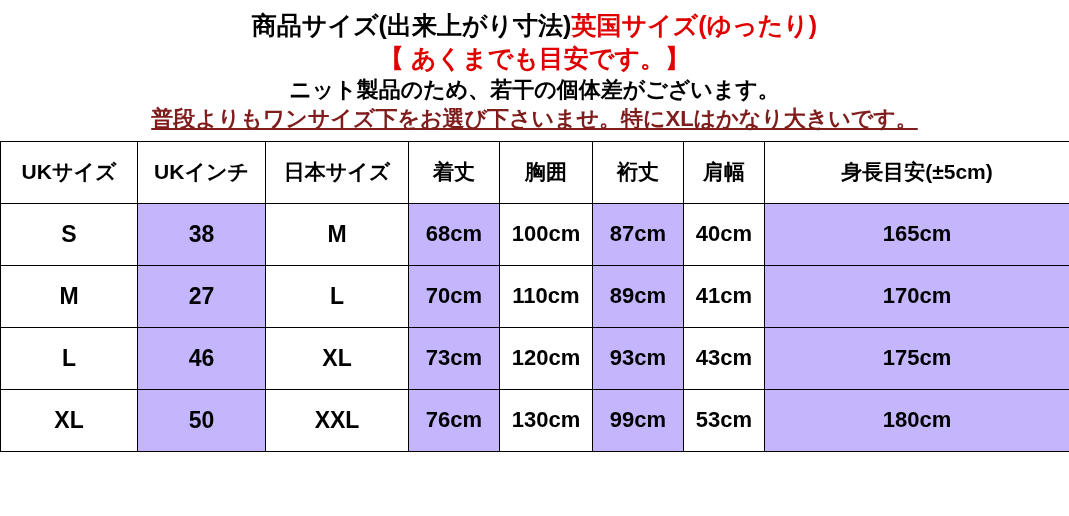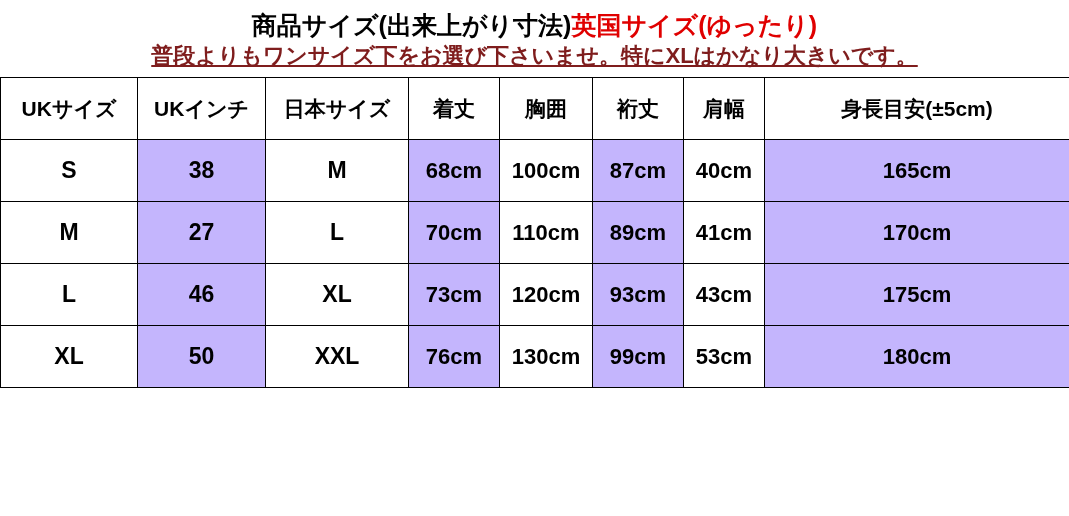--- a/index.html
+++ b/index.html
@@ -88,20 +88,22 @@
 </style>
 </head>
 <body>
 
 <div class="page">
 
   <div class="notes">
     <div class="note-line l1">
       <span class="black">商品サイズ(出来上がり寸法)</span><span class="red">英国サイズ(ゆったり)</span>
     </div>
+    <div class="note-line l2">【 あくまでも目安です。】</div>
+    <div class="note-line l3">ニット製品のため、若干の個体差がございます。</div>
     <div class="note-line l5">普段よりもワンサイズ下をお選び下さいませ。特にXLはかなり大きいです。</div>
   </div>
 
   <table class="size-table">
     <colgroup>
       <col class="c0">
         <col class="c1">
         <col class="c2">
         <col class="c3">
       <col class="c4">

